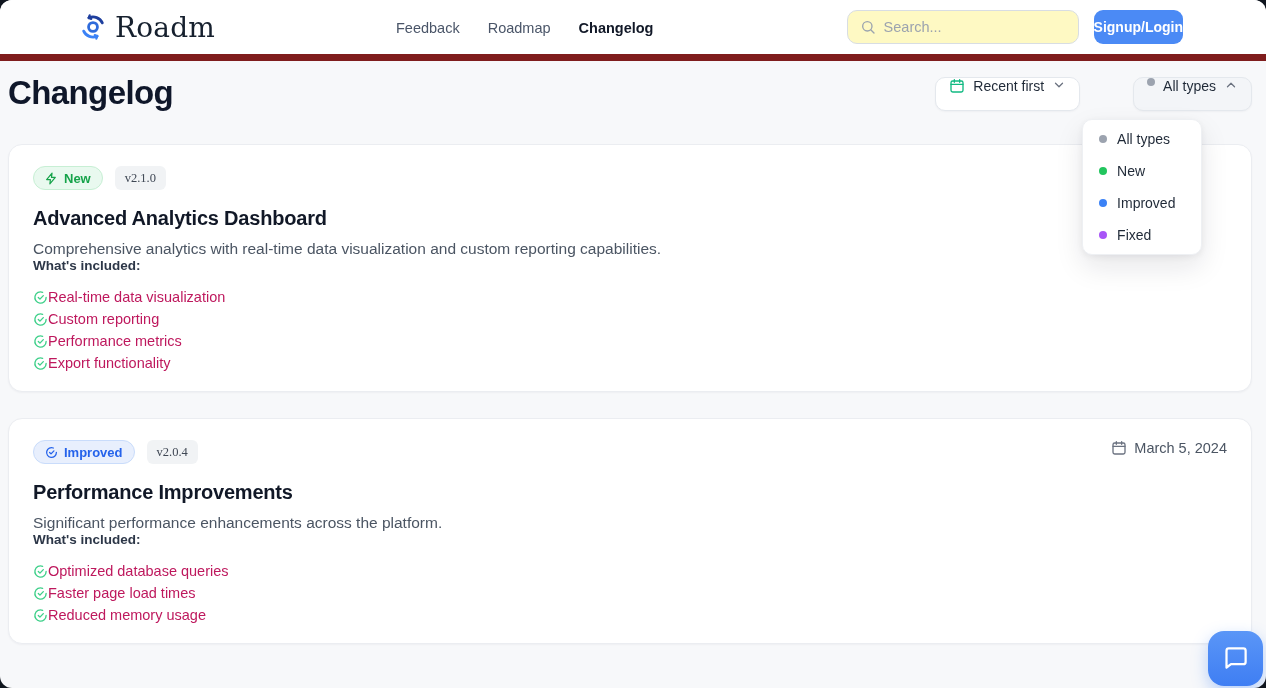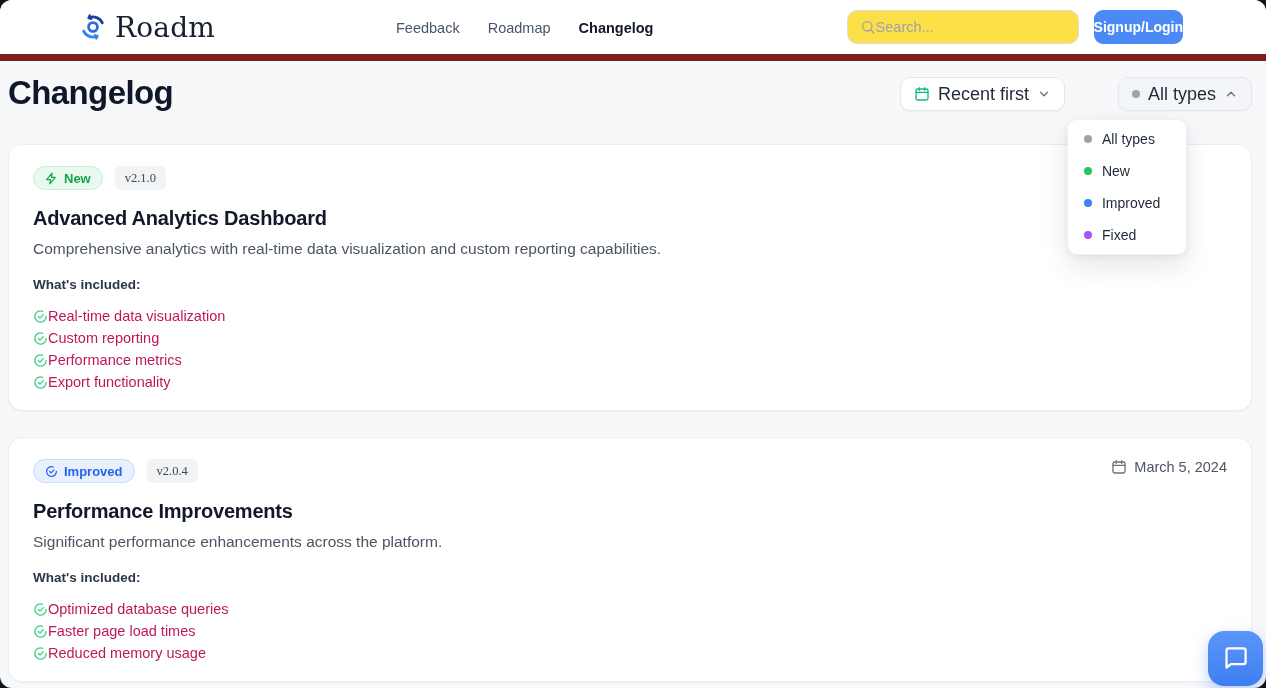--- a/index.html
+++ b/index.html
@@ -15,38 +15,38 @@
     border-bottom:7px solid #7f1d1d;
     display:flex; align-items:center; padding:0 83px 0 80px;
   }
   .logo { display:flex; align-items:center; gap:9px; cursor:pointer; }
   .logo-text { font-family:"DejaVu Serif","Liberation Serif",serif; font-size:28px; color:#16202e; letter-spacing:.2px; }
   nav { position:absolute; left:396px; top:0; height:55px; display:flex; align-items:center; gap:28px; }
   nav a { font-size:14.5px; color:#4a5568; cursor:pointer; text-decoration:none; }
   nav a.active { color:#111827; font-weight:700; }
   .header-right { margin-left:auto; display:flex; align-items:center; gap:15px; }
   .search {
-    display:flex; align-items:center; width:232px; height:34px;
-    border:1px solid #d8dde3; border-radius:10px; background:#fde047; padding:0 12px;
+    display:flex; align-items:center; gap:8px; width:232px; height:34px;
+    border:1px solid #d8dde3; border-radius:10px; background:#fef9c3; padding:0 12px;
   }
   .search input { border:none; outline:none; width:100%; font-size:14.5px; color:#374151; background:transparent; font-family:inherit; }
   .search input::placeholder { color:#9ca3af; }
   .btn-signup {
     height:34px; padding:0 0; background:#4b8af5; color:#fff; border:none;
     border-radius:9px; font-size:14px; font-weight:700; cursor:pointer; font-family:inherit;
   }
 
   
   .page-head { display:flex; align-items:flex-start; justify-content:space-between; padding:15px 14px 0 8px; }
   h1 { font-size:33px; font-weight:800; color:#0f172a; letter-spacing:-.6px; line-height:34px; }
   .filters { display:flex; gap:18px; margin-top:1px; }
   .filter-btn {
-    display:flex; align-items:center; gap:8px; height:34px; padding:0 13px;
+    display:flex; align-items:flex-start; gap:8px; height:34px; padding:0 13px;
     background:#fff; border:1px solid #e4e8ed; border-radius:10px; cursor:pointer;
-    font-size:18px; color:#1f2937; font-weight:500; font-family:inherit;
+    font-size:14px; color:#1f2937; font-weight:500; font-family:inherit;
     box-shadow:0 1px 2px rgba(16,24,40,.04);
   }
   .filter-btn.type-open { background:#f3f5f8; }
   .type-wrap { position:relative;padding-left:35px; }
   .dot { width:8px; height:8px; border-radius:50%; display:inline-block; flex:0 0 auto; }
   .dot-gray { background:#9ca3af; }
 
   .menu {
     position:absolute; top:42px; left:-16px; width:120px; z-index:50;
     background:#fff; border:1px solid #eef0f3; border-radius:10px; padding:3px 0;
@@ -72,21 +72,21 @@
     height:24px; display:flex; align-items:center; padding:0 10px; border-radius:6px;
     background:#f1f3f5; color:#3f4754; font-family:Liberation Serif, serif; font-size:12.5px;
   }
   .entry-date {
     position:absolute; top:21px; right:24px; display:flex; align-items:center; gap:7px;
     color:#4b5563; font-size:14.5px;
   }
   .date-spacer { display:inline-block; width:98px; }
   .card h2 { margin-top:17px; font-size:20px; font-weight:700; color:#111827; letter-spacing:-.2px; }
   .card .desc { margin-top:10px; font-size:15.5px; color:#4b5563; }
-  .included { margin-top:19px; font-size:13.5px; font-weight:700; color:#2d3748; }
+  .included { font-size:13.5px; font-weight:700; color:#2d3748; }
   ul.features { list-style:none; margin-top:10px; }
   ul.features li { display:flex; align-items:flex-end; height:22px; font-size:14.5px; color:#be185d; }
 
   
   .chat-fab {
     position:absolute; right:3px; bottom:2px; width:55px; height:55px; border:none; cursor:pointer;
     border-radius:16px; background:linear-gradient(180deg,#5a96f7,#3f7ef3);
     display:flex; align-items:center; justify-content:center;
     box-shadow:0 6px 16px rgba(59,130,246,.35);
   }

